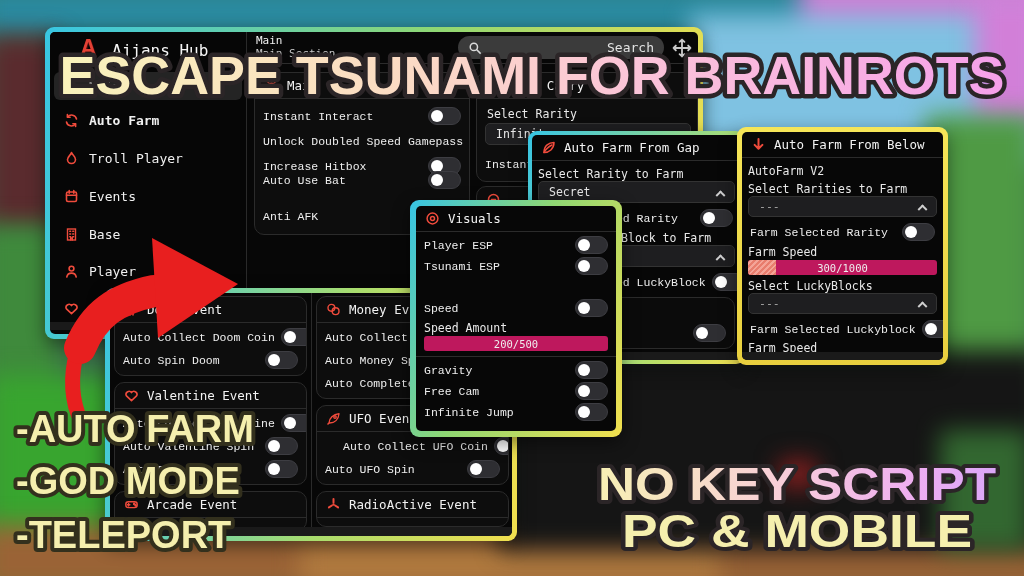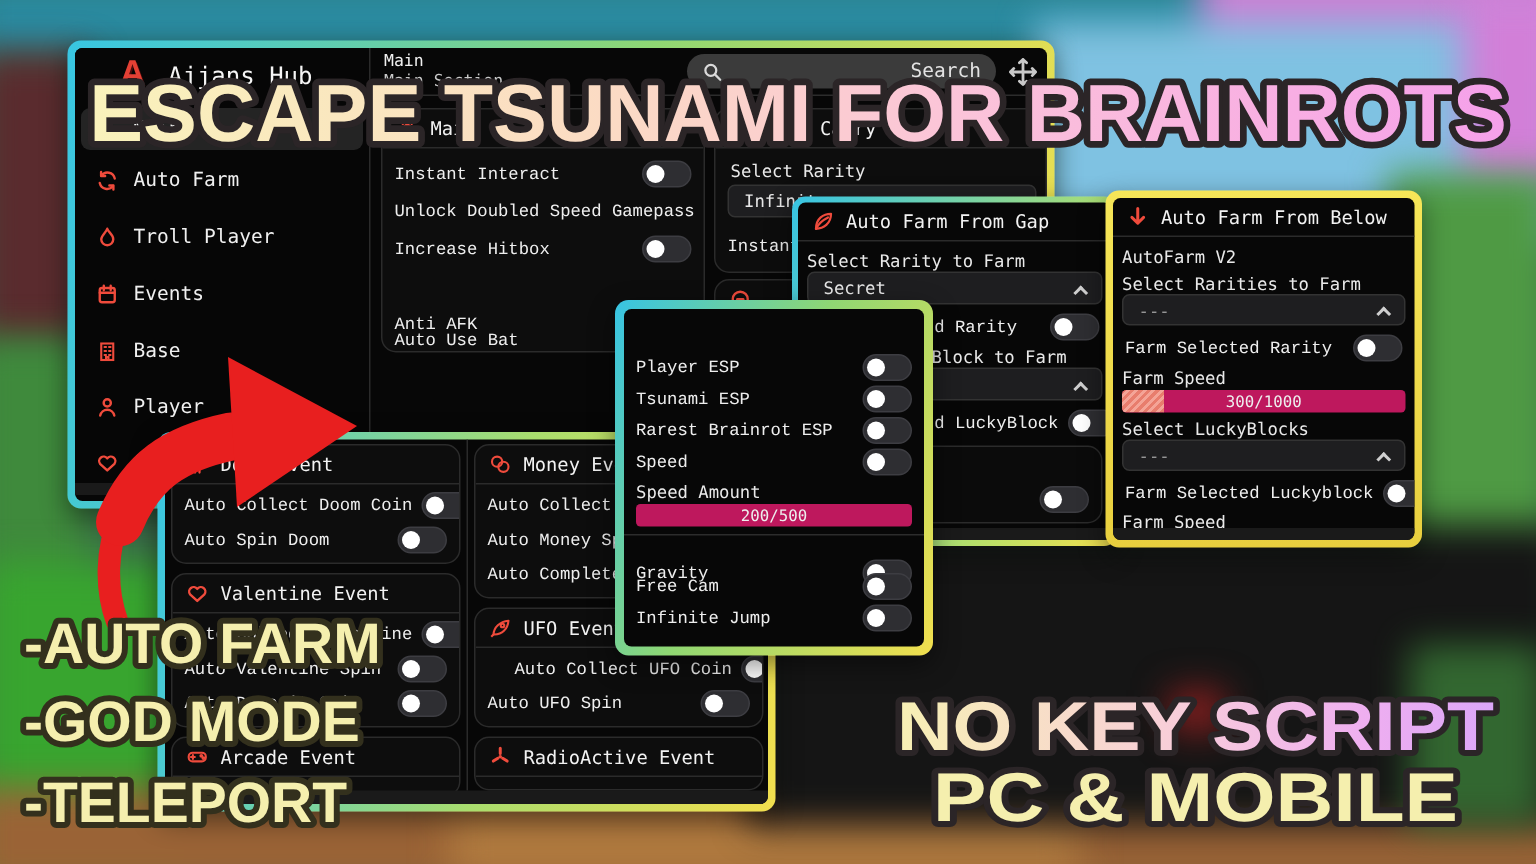--- a/index.html
+++ b/index.html
@@ -60,21 +60,21 @@
 
         <div class="sideitem" style="top:40px;background:#242424;">
           <span class="icon">
             <svg width="15" height="15" viewBox="0 0 15 15" fill="none" stroke="#ef4b3c" stroke-width="1.6" stroke-linecap="round" stroke-linejoin="round">
                 <path d="M2 7.5 7.5 2.5 13 7.5M3.5 6.5V13h8V6.5"></path>
               </svg>
           </span>
           <span>Main</span>
         </div>
 
-        <div class="sideitem" style="top:74px;">
+        <div class="sideitem" style="top:74px;font-weight:bold;">
           <span class="icon">
             <svg width="15" height="15" viewBox="0 0 15 15" fill="none" stroke="#ef4b3c" stroke-width="1.6" stroke-linecap="round" stroke-linejoin="round">
                 <path d="M12.5 6A5 5 0 0 0 3.6 4.1"></path>
                 <path d="M3.4 1.6v2.7h2.7"></path>
                 <path d="M2.5 9a5 5 0 0 0 8.9 1.9"></path>
                 <path d="M11.6 13.4v-2.7H8.9"></path>
               </svg>
           </span>
           <span>Auto Farm</span>
         </div>
@@ -164,21 +164,21 @@
             <span>Instant Interact</span>
             <span class="tgl"></span>
           </div>
         <div class="trow" style="left:0;top:57px;width:214px;">
             <span>Unlock Doubled Speed Gamepass</span>
           </div>
         <div class="trow" style="left:0;top:82px;width:214px;">
             <span>Increase Hitbox</span>
             <span class="tgl"></span>
           </div>
-        <div class="trow" style="left:0;top:96px;width:214px;margin-top:47px;">
+        <div class="trow" style="left:0;top:96px;width:214px;">
             <span>Auto Use Bat</span>
             <span class="tgl"></span>
           </div>
         <div class="trow" style="left:0;top:132px;width:214px;">
             <span>Anti AFK</span>
             <span class="tgl"></span>
           </div>
       </div>
 
       <div class="card" style="left:426px;top:40px;width:222px;height:110px;">
@@ -413,42 +413,47 @@
           <span>Farm Selected Luckyblock</span>
           <span class="tgl"></span>
         </div>
       <span class="lbl" style="left:6px;top:209px;">Farm Speed</span>
       <div class="footerbar" style="left:0;top:220px;width:201px;height:8px;"></div>
     </div>
   </div>
 
   <div class="winborder" style="left:410px;top:200px;width:212px;height:237px;background:linear-gradient(115deg,#37c4e4,#8fd773 45%,#f2df4e);z-index:50;">
     <div class="wininner" style="inset:6px;">
+      <div class="chead" style="height:26px;">
+        <span class="icon">
+          <svg width="15" height="15" viewBox="0 0 15 15" fill="none" stroke="#ef4b3c" stroke-width="1.5">
+              <circle cx="7.5" cy="7.5" r="5.4"></circle>
+              <circle cx="7.5" cy="7.5" r="2"></circle>
+            </svg>
+        </span>
+        <span>Visuals</span>
+      </div>
       <div class="trow" style="left:0;top:28px;width:200px;">
           <span>Player ESP</span>
           <span class="tgl"></span>
         </div>
       <div class="trow" style="left:0;top:49px;width:200px;">
           <span>Tsunami ESP</span>
-          <span class="tgl"></span>
-        </div>
-      <div class="trow" style="left:0;top:70px;width:200px;">
-          <span>Rarest Brainrot ESP</span>
           <span class="tgl"></span>
         </div>
       <div class="trow" style="left:0;top:91px;width:200px;">
           <span>Speed</span>
           <span class="tgl"></span>
         </div>
       <span class="lbl" style="left:8px;top:115px;">Speed Amount</span>
       <div class="slider" style="left:8px;top:130px;width:184px;">
         <span style="position:relative;">200/500</span>
       </div>
       <div class="hdiv" style="left:0;top:150px;width:200px;"></div>
-      <div class="trow" style="left:0;top:165px;width:200px;">
+      <div class="trow" style="left:0;top:153px;width:200px;">
           <span>Gravity</span>
           <span class="tgl"></span>
         </div>
       <div class="trow" style="left:0;top:174px;width:200px;">
           <span>Free Cam</span>
           <span class="tgl"></span>
         </div>
       <div class="trow" style="left:0;top:195px;width:200px;">
           <span>Infinite Jump</span>
           <span class="tgl"></span>

